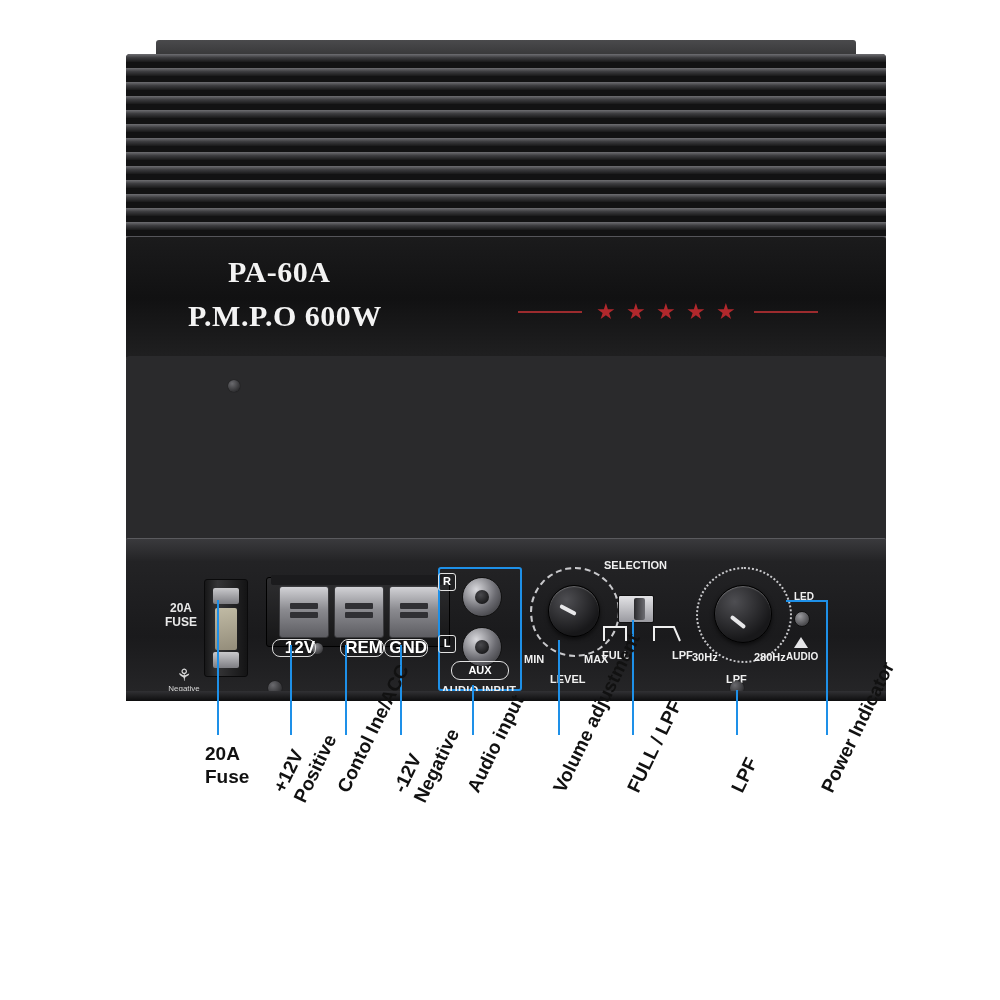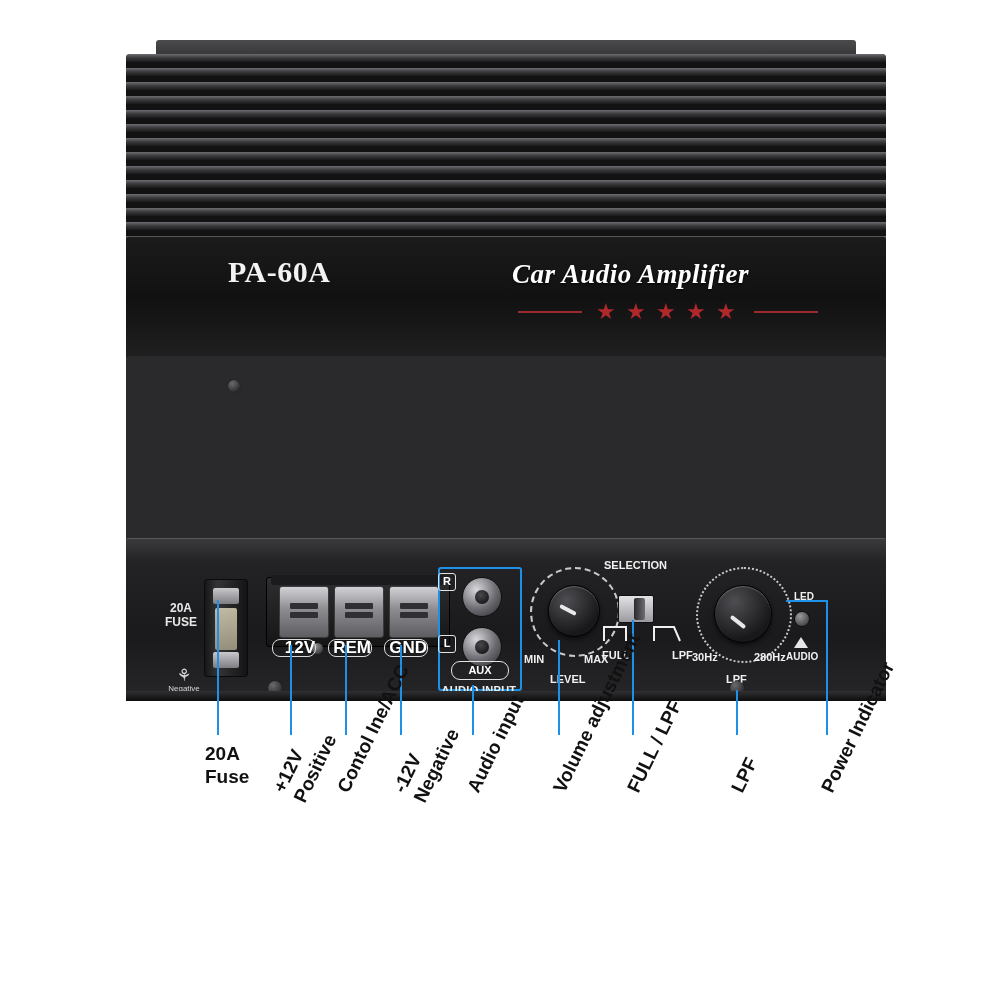--- a/index.html
+++ b/index.html
@@ -260,21 +260,21 @@
         <div class="gap" style="top:148px"></div>
       <div class="fin" style="top:154px"></div>
         <div class="gap" style="top:162px"></div>
       <div class="fin" style="top:168px"></div>
         <div class="gap" style="top:176px"></div>
       <div class="fin" style="top:182px"></div>
     </div>
 
     <div class="label-panel">
       <div class="model-1">PA-60A</div>
-      <div class="brandline">Car Audio Amplifier</div>
+      <div class="model-2">P.M.P.O 600W</div>
       <div class="stars">
         <div class="bar l"></div>
         <div class="bar r"></div>
         <span class="star" style="left:78px;">★</span>
         <span class="star" style="left:108px;">★</span>
         <span class="star" style="left:138px;">★</span>
         <span class="star" style="left:168px;">★</span>
         <span class="star" style="left:198px;">★</span>
       </div>
     </div>
@@ -335,21 +335,21 @@
           </div>
         <div class="term" style="left:67px;">
             <div class="slot"></div>
           </div>
         <div class="term" style="left:122px;">
             <div class="slot"></div>
           </div>
       </div>
       <div class="small-screw" style="left:186px;top:104px;"></div>
       <div class="pill" style="left:146px;top:100px;width:42px;">12V</div>
-      <div class="pill" style="left:202px;top:100px;width:42px;">REM</div>
+      <div class="pill" style="left:214px;top:100px;width:42px;">REM</div>
       <div class="pill" style="left:258px;top:100px;width:42px;">GND</div>
 
       <div class="rca-box"></div>
       <div class="rca" style="left:336px;top:38px;"></div>
       <div class="rca" style="left:336px;top:88px;"></div>
       <div class="rca-label" style="left:312px;top:34px;">R</div>
       <div class="rca-label" style="left:312px;top:96px;">L</div>
       <div class="aux-pill">AUX</div>
       <div class="audio-input-cap">AUDIO INPUT</div>
 

